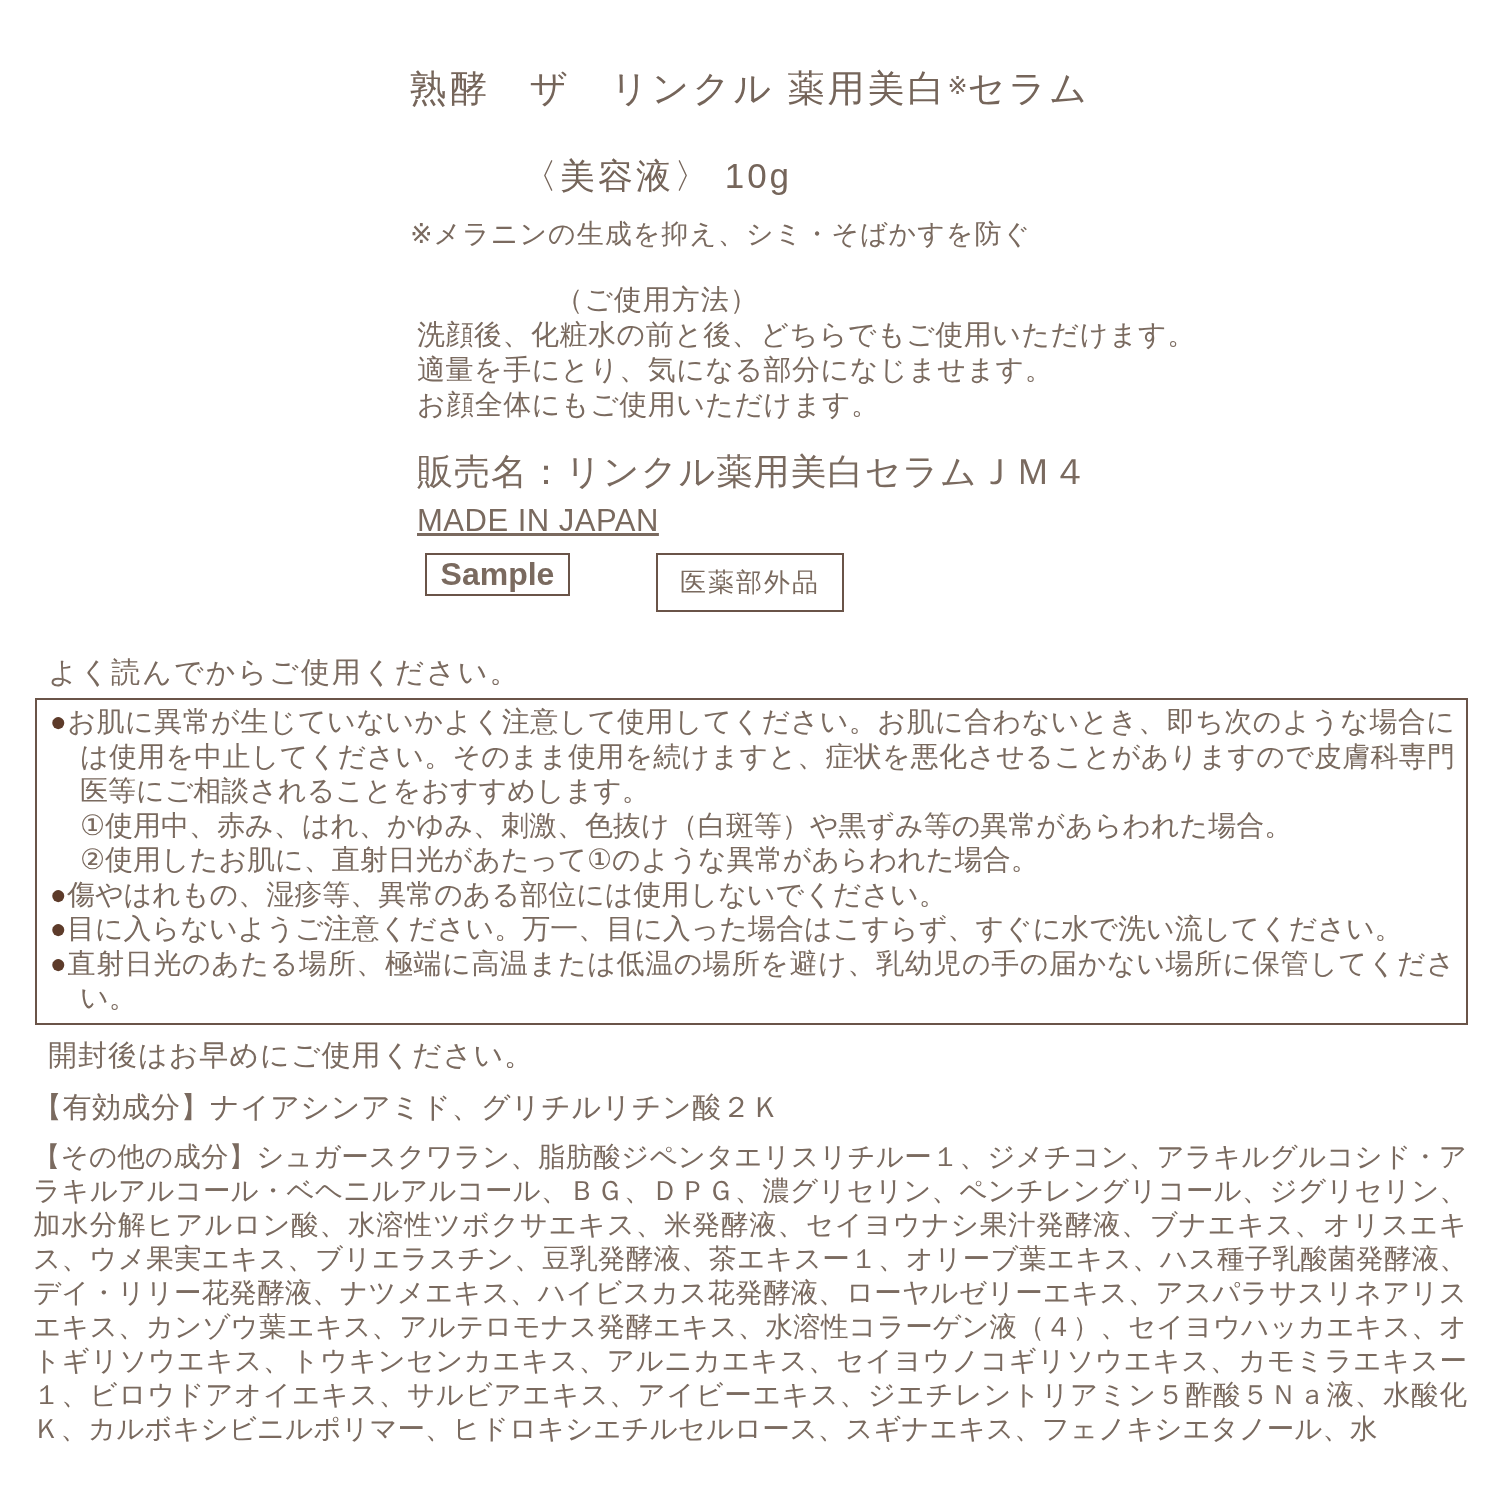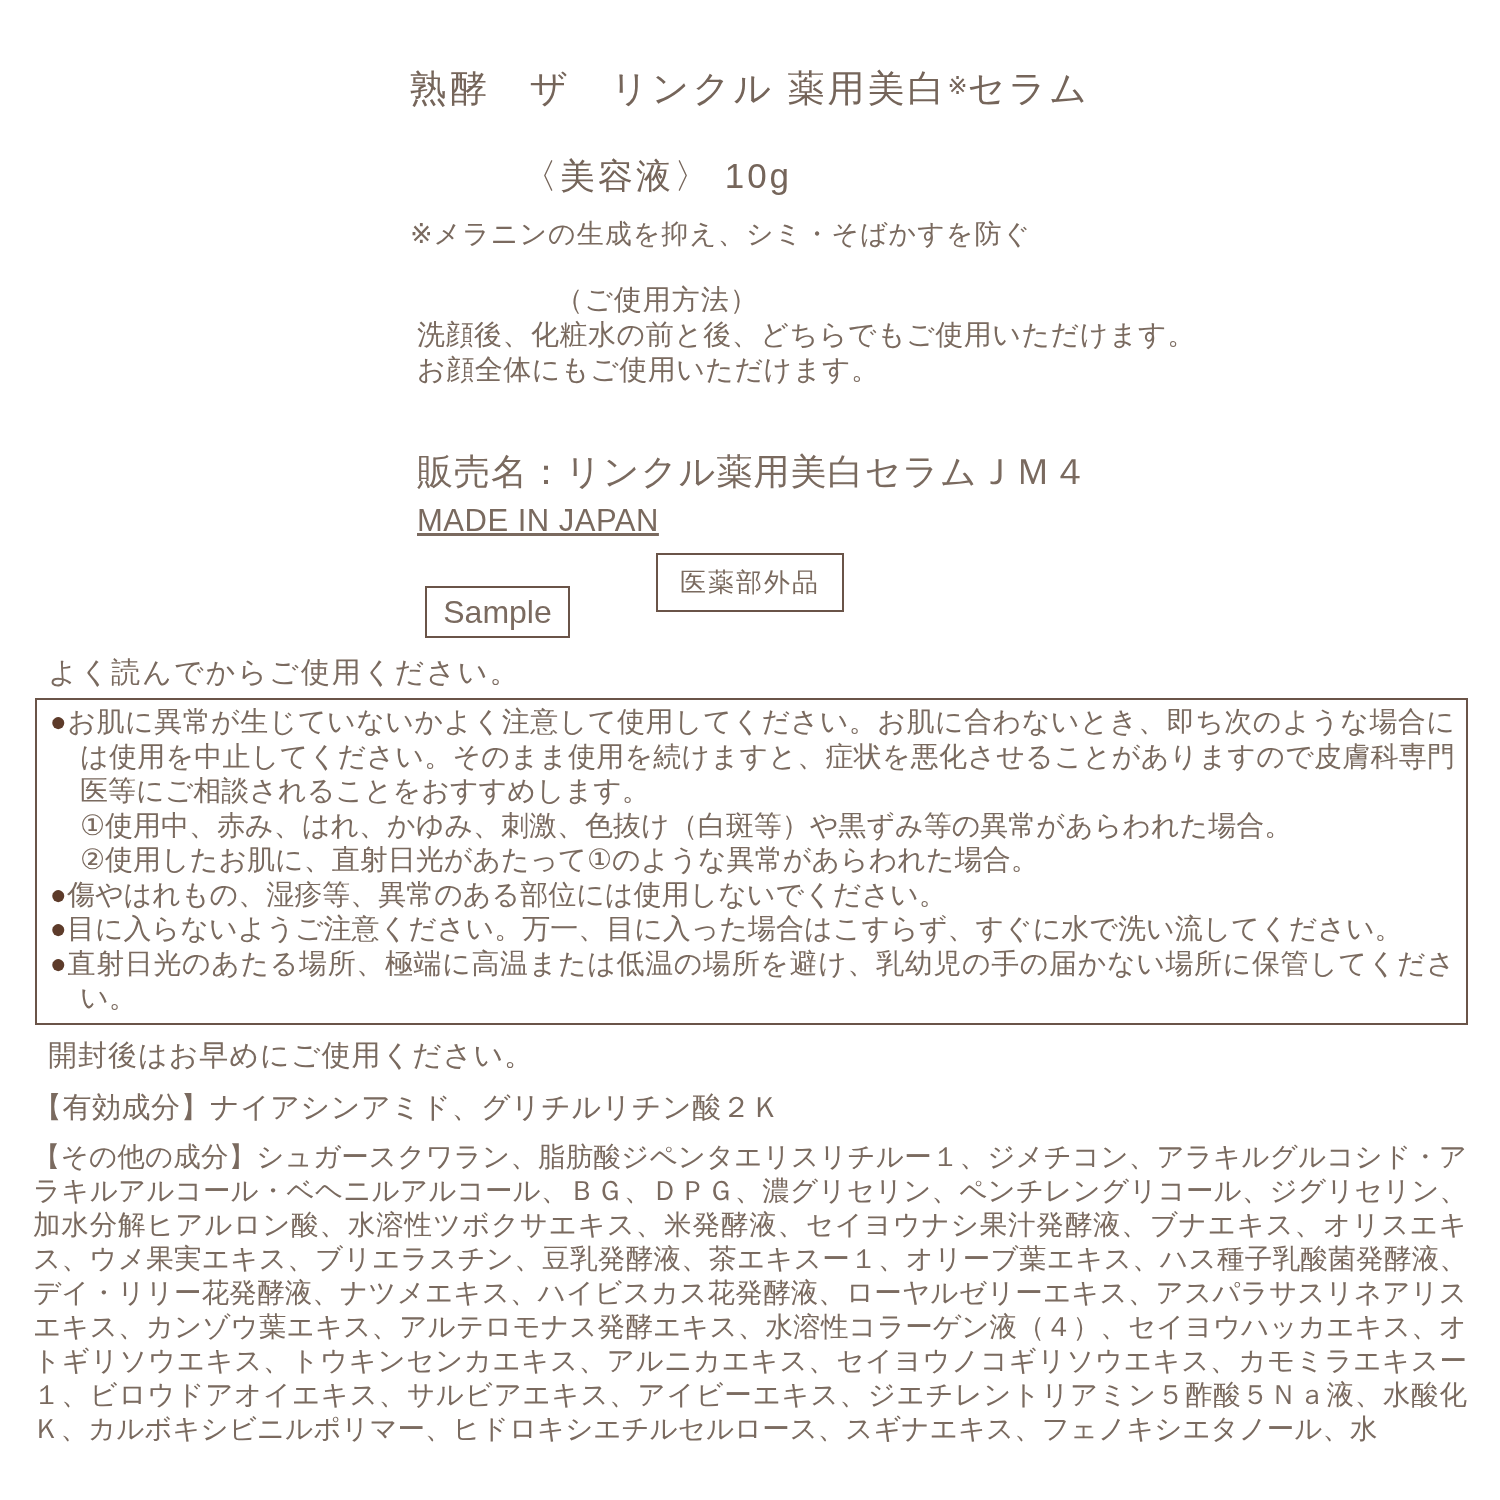--- a/index.html
+++ b/index.html
@@ -35,21 +35,21 @@
   .usage-lines {
     position: absolute; top: 317px; left: 417px;
     font-size: 28px; line-height: 35px; letter-spacing: 0.5px;
   }
   .product-name { position: absolute; top: 448px; left: 417px; font-size: 36px; letter-spacing: 1px; text-align: center; }
   .made-in { position: absolute; top: 503px; left: 417px; font-size: 31px; letter-spacing: 0.5px; text-decoration: underline; }
   .stamp {
     position: absolute; border: 2px solid #6a5448; box-sizing: border-box;
     display: flex; align-items: center; justify-content: center;
   }
-  .stamp-sample { top: 586px; left: 425px; width: 145px; height: 52px; font-size: 32px; }
+  .stamp-sample { top: 553px; left: 425px; width: 145px; height: 43px; font-size: 32px; font-weight: bold; }
   .stamp-quasi  { top: 553px; left: 620px; width: 188px; height: 59px; font-size: 26px; letter-spacing: 2px; margin-left: 36px; }
   .read-first { position: absolute; top: 653px; left: 48px; font-size: 29px; letter-spacing: 2px; }
   .caution-box {
     position: absolute; top: 698px; left: 35px; width: 1433px; height: 327px;
     border: 2px solid #6a5448; box-sizing: border-box;
     padding: 5px 11px 0 13px;
     font-size: 28px; line-height: 34.5px;
   }
   .c-item {
     padding-left: 30px; text-indent: -30px;
@@ -73,20 +73,21 @@
   <div class="title1"><span>熟酵　ザ　リンクル 薬用美白</span><span class="sup">※</span><span>セラム</span></div>
 
   <div class="title2">〈美容液〉 10g</div>
 
   <div class="note">※メラニンの生成を抑え、シミ・そばかすを防ぐ</div>
 
   <div class="usage-heading">（ご使用方法）</div>
 
   <div class="usage-lines">
     <div>洗顔後、化粧水の前と後、どちらでもご使用いただけます。</div>
+    <div>適量を手にとり、気になる部分になじませます。</div>
     <div>お顔全体にもご使用いただけます。</div>
   </div>
 
   <div class="product-name">販売名：リンクル薬用美白セラムＪＭ４</div>
 
   <div class="made-in">MADE IN JAPAN</div>
 
   <div class="stamp stamp-sample">
     <span>Sample</span>
   </div>

